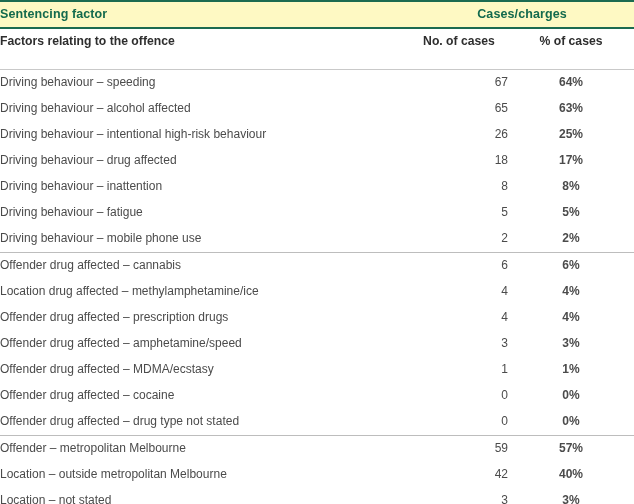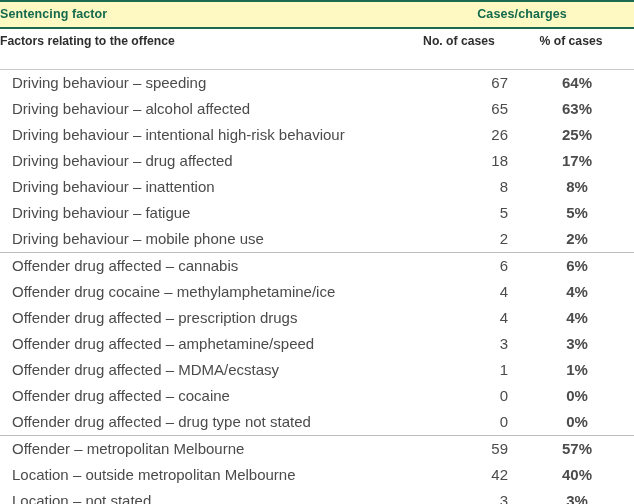--- a/index.html
+++ b/index.html
@@ -53,23 +53,23 @@
     font-weight: bold;
     padding: 5px 0 20px 0;
     line-height: 15px;
     vertical-align: middle;
     background: #ffffff;
     white-space: nowrap;
   }
 
   
   tbody tr.data-row > td {
-    font-size: 15px;
+    font-size: 12px;
     color: #4b4b4b;
-    padding: 5px 0 6px 12px;
+    padding: 5px 0 6px 0;
     line-height: 15px;
     vertical-align: middle;
     border: 0;
     background: #ffffff;
     white-space: nowrap;
   }
   td.c-factor { text-align: left; }
   td.c-num    { text-align: right; }
   td.c-pct    { text-align: center; font-weight: bold; }
 
@@ -137,21 +137,21 @@
           <td class="c-factor">Driving behaviour – mobile phone use</td>
           <td class="c-num">2</td>
           <td class="c-pct">2%</td>
         </tr>
         <tr class="data-row group-start">
           <td class="c-factor">Offender drug affected – cannabis</td>
           <td class="c-num">6</td>
           <td class="c-pct">6%</td>
         </tr>
         <tr class="data-row">
-          <td class="c-factor">Offender drug cocaine – methylamphetamine/ice</td>
+          <td class="c-factor">Location drug affected – methylamphetamine/ice</td>
           <td class="c-num">4</td>
           <td class="c-pct">4%</td>
         </tr>
         <tr class="data-row">
           <td class="c-factor">Offender drug affected – prescription drugs</td>
           <td class="c-num">4</td>
           <td class="c-pct">4%</td>
         </tr>
         <tr class="data-row">
           <td class="c-factor">Offender drug affected – amphetamine/speed</td>

